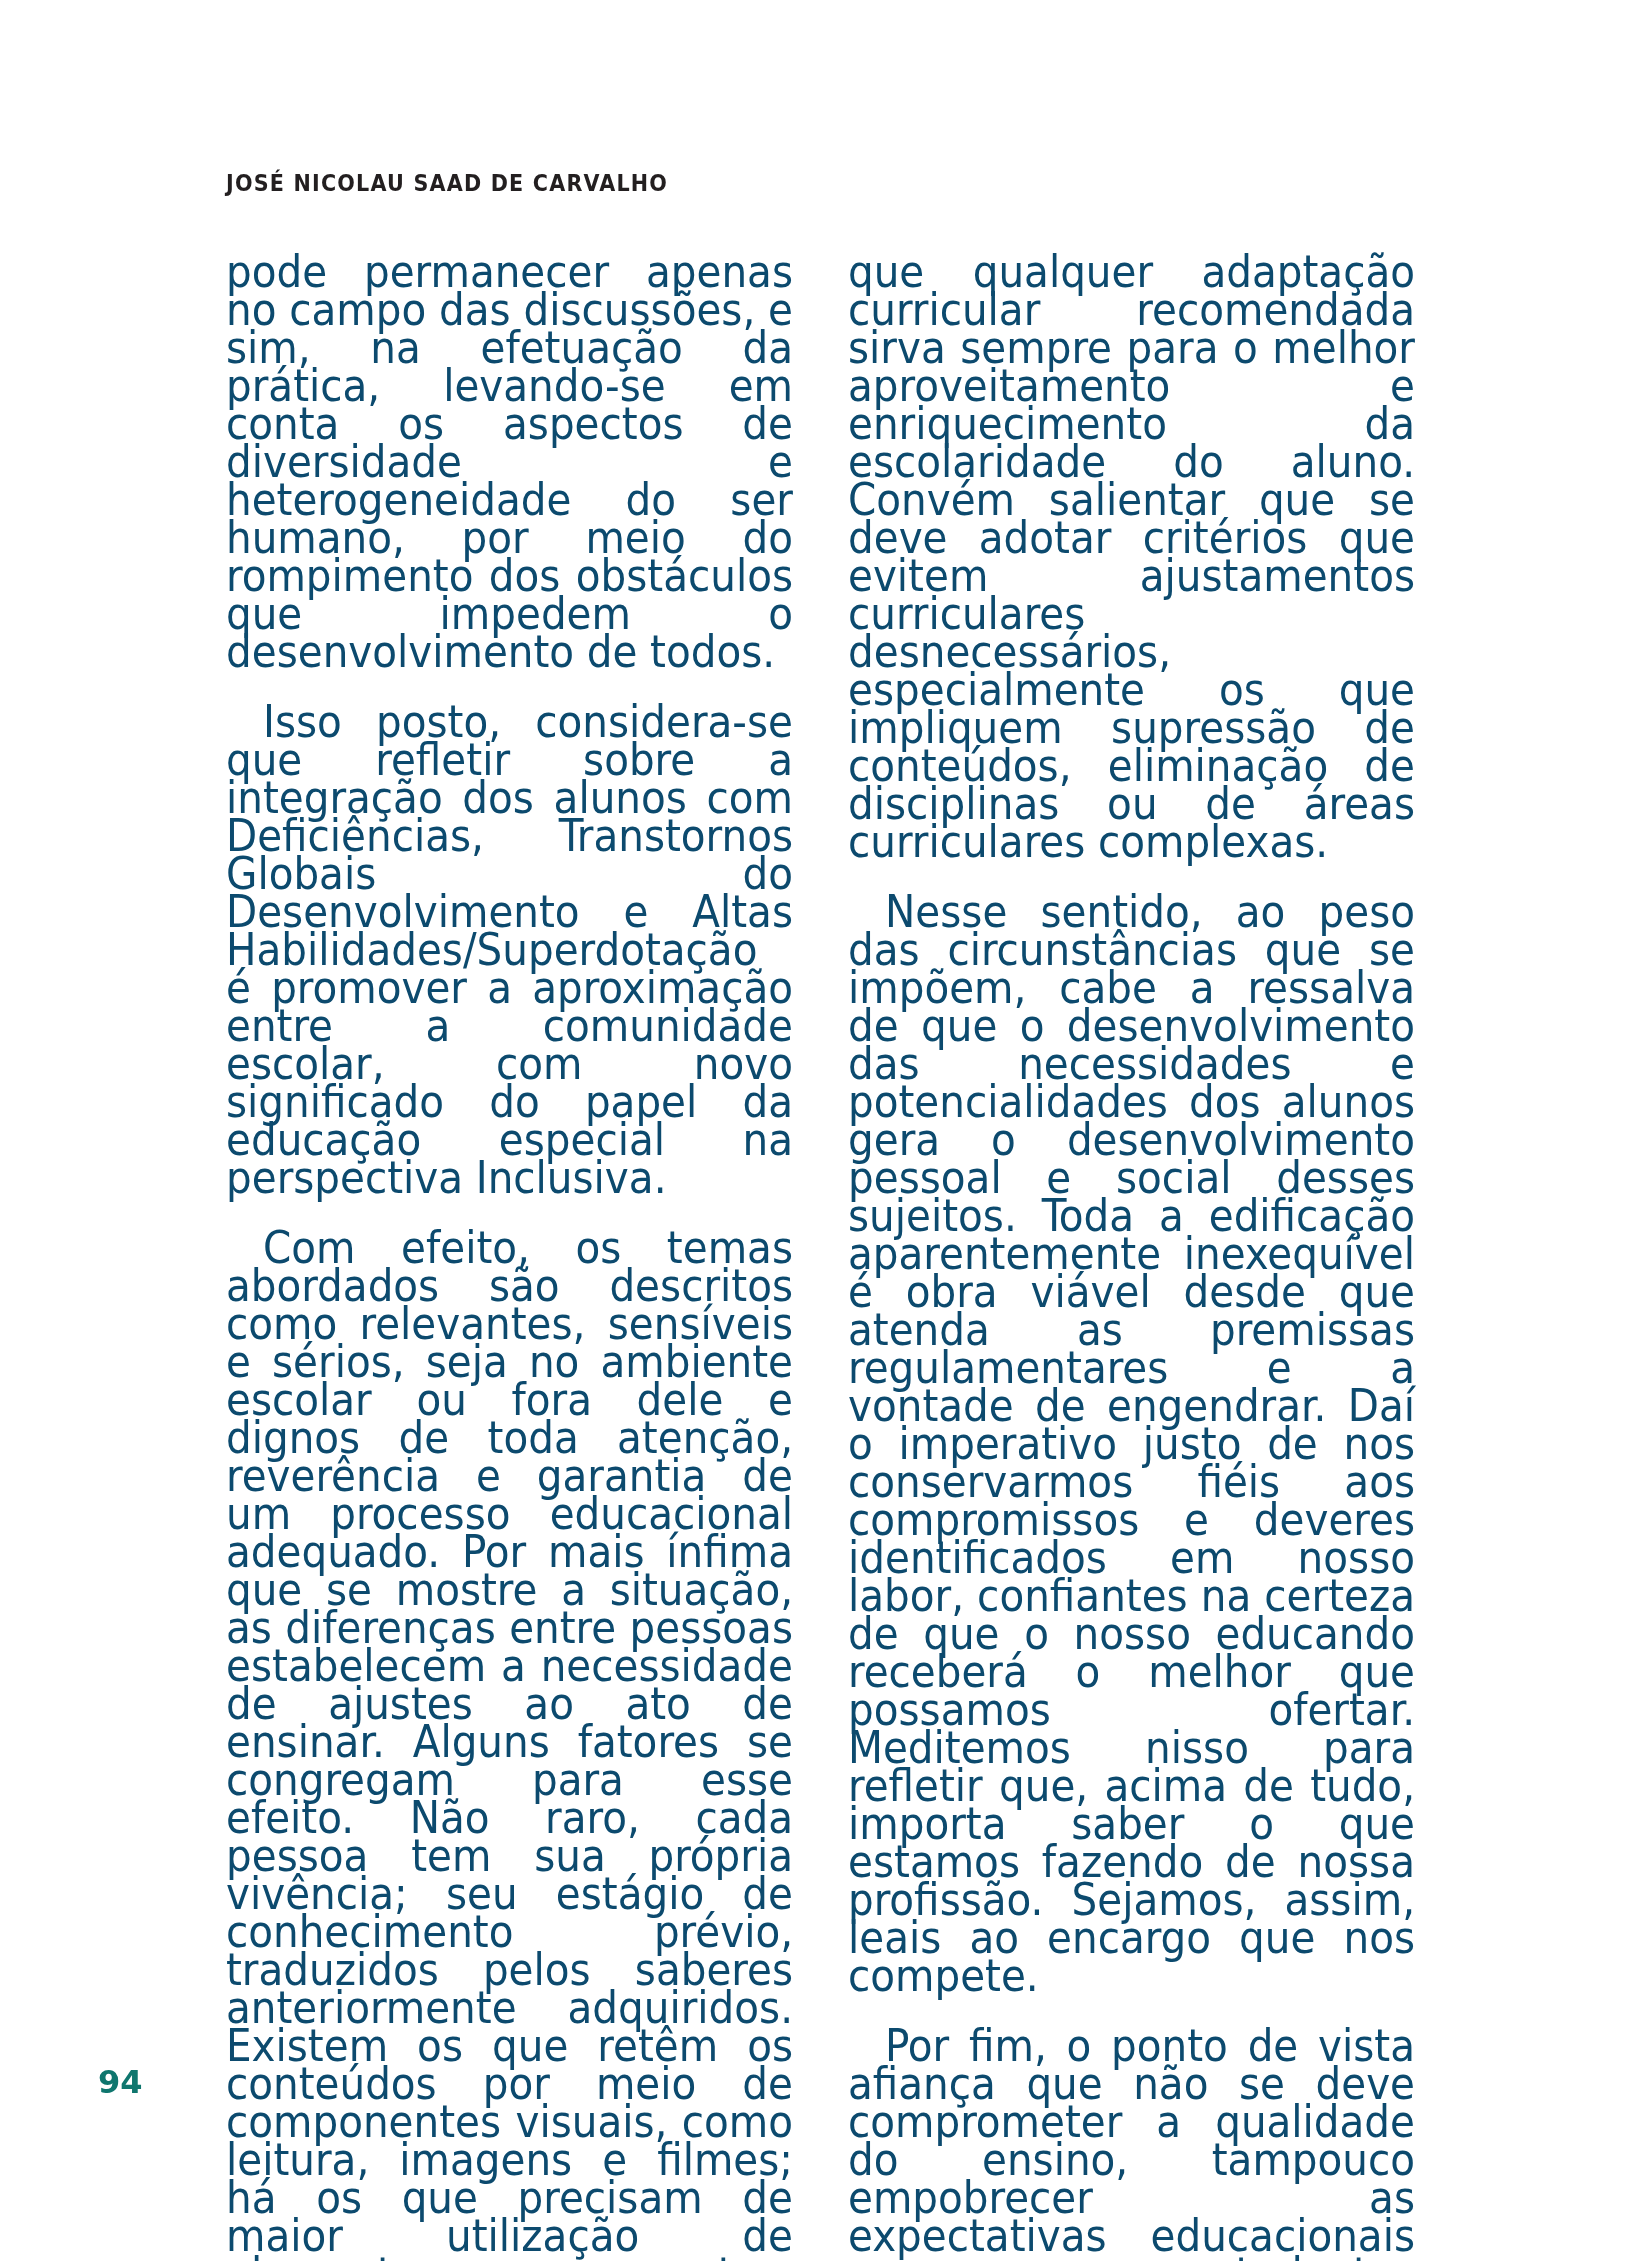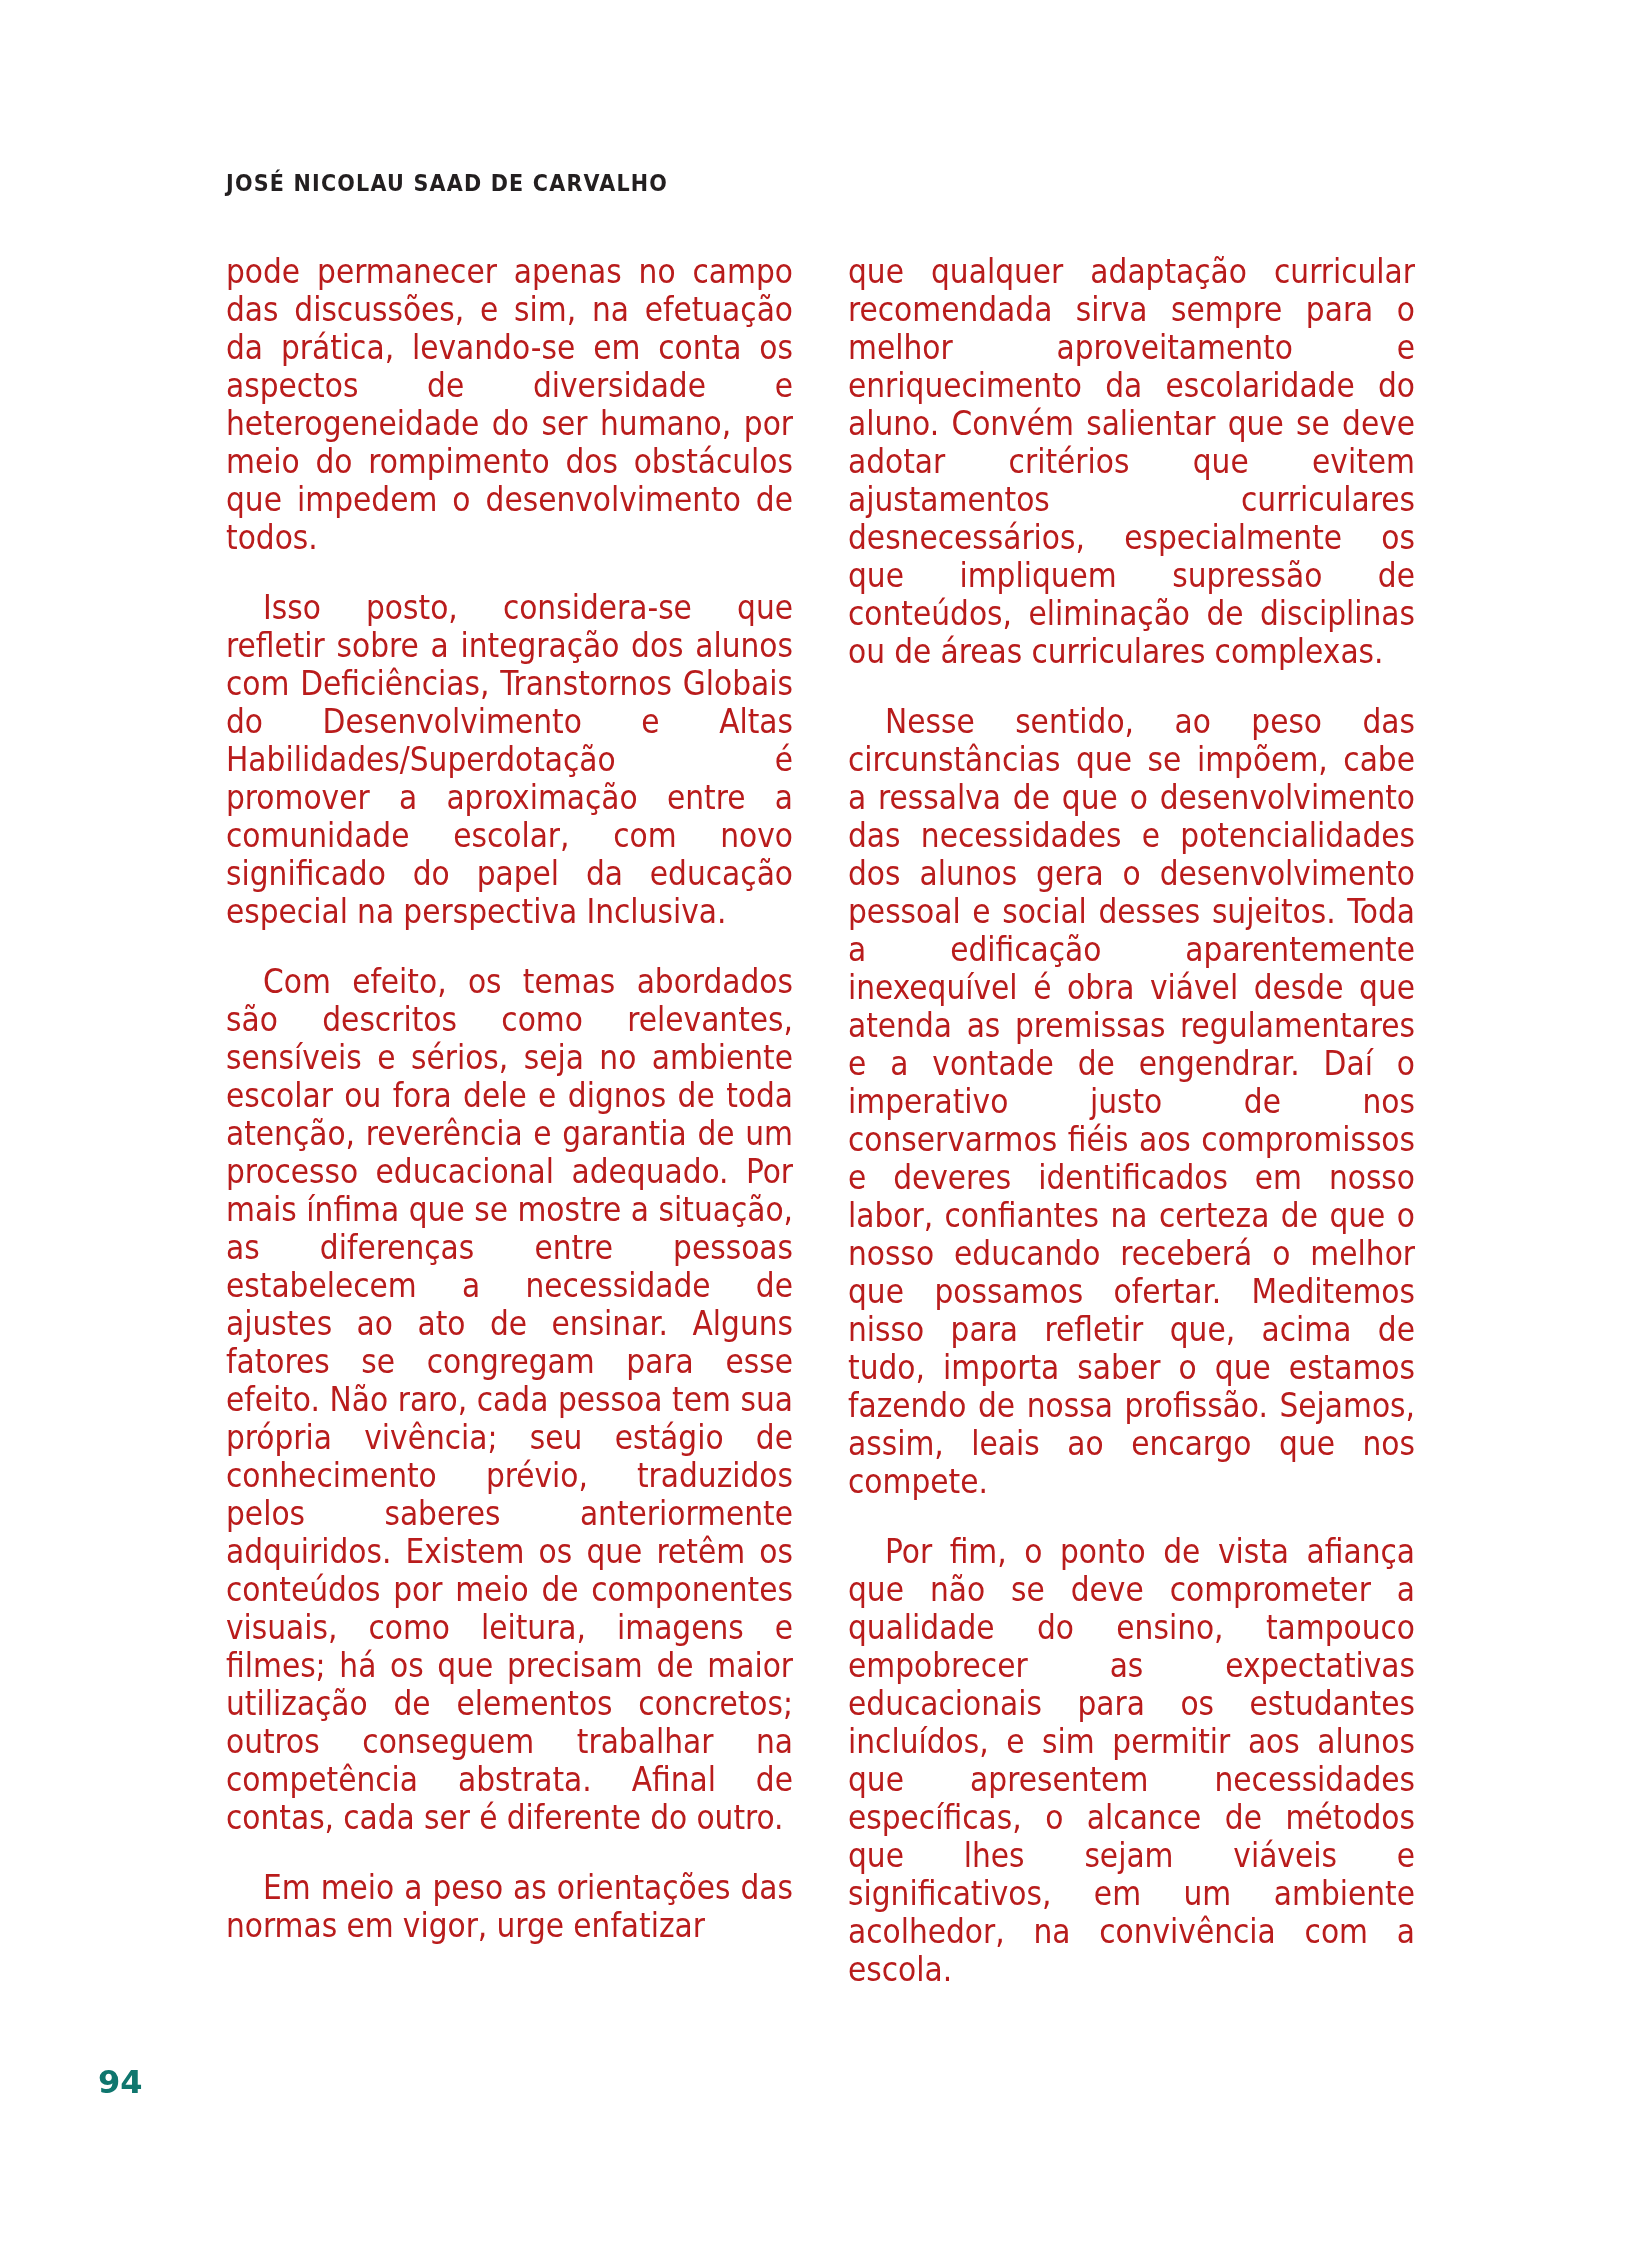--- a/index.html
+++ b/index.html
@@ -47,23 +47,23 @@
     align-items: flex-start;
   }
 
   .column {
     width: 567px;
     flex: 0 0 567px;
   }
 
   .column p {
     margin: 0;
-    font-size: 33px;
+    font-size: 45px;
     line-height: 38px;
-    color: #b91c1c;
+    color: #0c4a6e;
     text-align: justify;
     text-justify: inter-word;
     font-stretch: condensed;
     font-weight: 400;
     hyphens: none;
     -webkit-hyphens: none;
     word-spacing: -0.2px;
   }
 
   .column p.indent {

